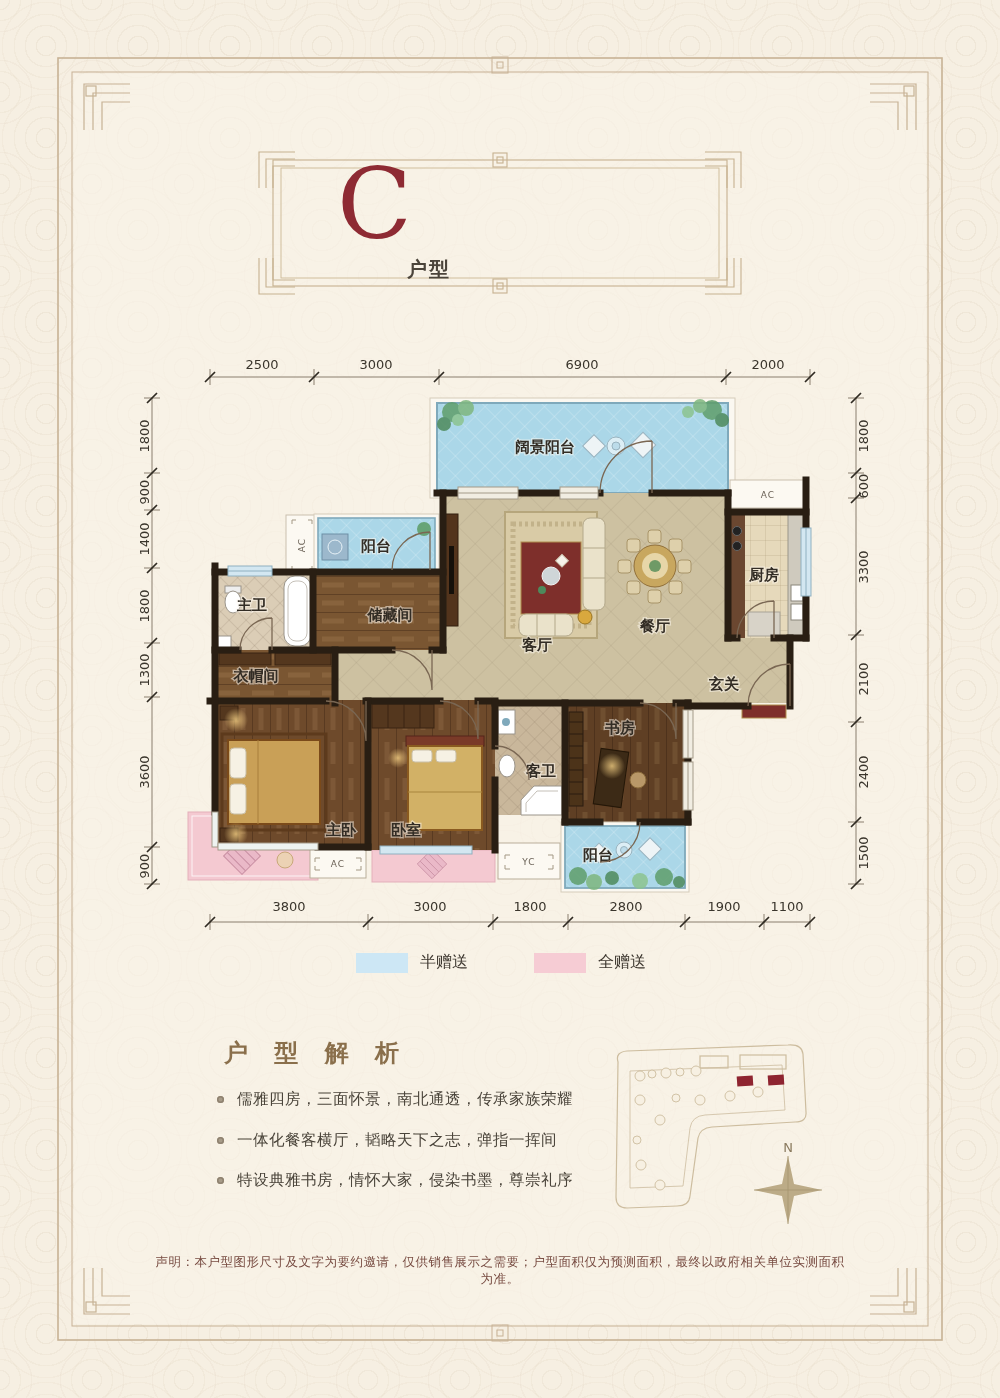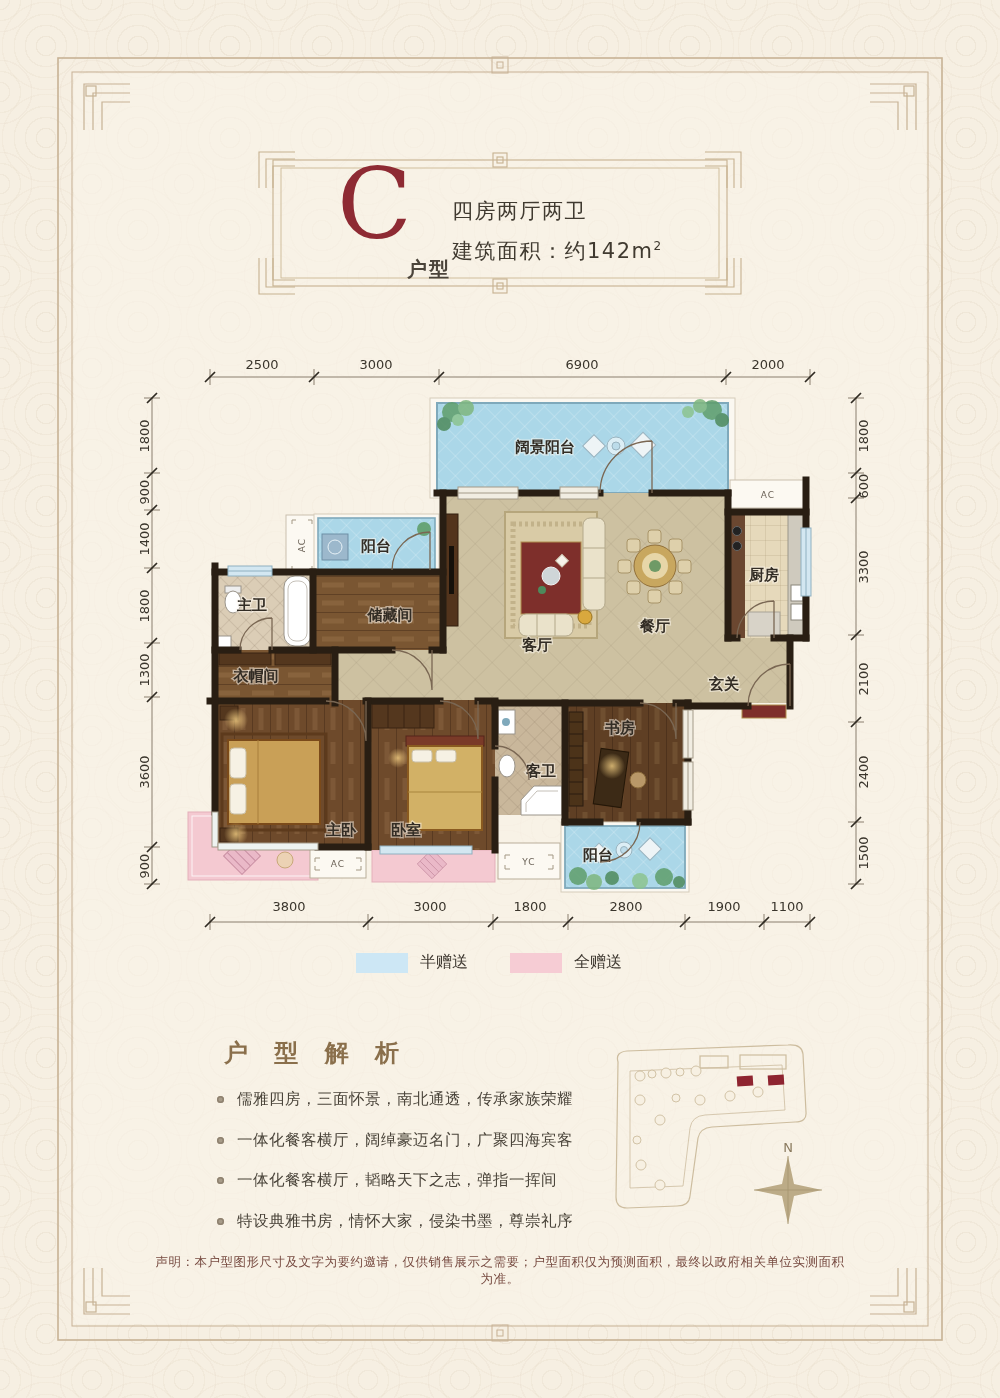--- a/index.html
+++ b/index.html
@@ -21,21 +21,21 @@
   .inner-mute{position:absolute;left:74px;top:74px;width:852px;height:1250px;background:rgba(249,243,232,.66);}
   .abs{position:absolute;}
   
   .title-block{position:absolute;left:255px;top:148px;width:490px;height:150px;}
   .title-letter{position:absolute;left:82px;top:6px;font-family:"DejaVu Serif","Liberation Serif",serif;
     font-size:98px;line-height:100px;color:#8e2a33;}
   .title-letter-suffix{position:absolute;left:152px;top:100px;font-size:20px;font-weight:700;color:#4b443a;letter-spacing:2px;margin-top:8px;}
   .title-info{position:absolute;left:197px;top:46px;font-size:21px;line-height:35px;color:#403a30;letter-spacing:1.5px;}
   .title-info sup{font-size:12px;}
   
-  .legend{position:absolute;left:356px;top:952px;display:flex;gap:42px;}
+  .legend{position:absolute;left:356px;top:952px;display:flex;gap:66px;}
   .legend-item{display:flex;align-items:center;gap:12px;font-size:16px;color:#3c362e;}
   .sw{width:52px;height:20px;}
   .sw-blue{background:#cde7f5;}
   .sw-pink{background:#f6ccd4;}
   
   .analysis{position:absolute;left:215px;top:1028px;width:420px;}
   .analysis h3{margin:9px;font-family:"DejaVu Serif","Liberation Serif",serif;font-size:24px;font-weight:600;
     color:#8a6f4b;letter-spacing:9px;}
   .analysis ul{list-style:none;margin:16px 0 0 0;padding:0;}
   .analysis li{position:relative;padding-left:22px;font-size:15.5px;line-height:28.5px;color:#4a443a;letter-spacing:.5px;margin-top:12px;}
@@ -106,24 +106,20 @@
             <path d="M0 36V0H36M7 36V7H36M14 36V14H36"></path>
           </g>
         <rect x="238" y="5" width="14" height="14"></rect>
           <rect x="242" y="9" width="6" height="6"></rect>
         <rect x="238" y="131" width="14" height="14"></rect>
           <rect x="242" y="135" width="6" height="6"></rect>
       </g>
     </svg>
     <div class="title-letter">C</div>
     <div class="title-letter-suffix">户型</div>
-    <div class="title-info">
-      <div>四房两厅两卫</div>
-      <div><span>建筑面积：约142m</span><sup>2</sup></div>
-    </div>
   </div>
 
   <svg class="abs" style="left:130px;top:340px" width="760" height="604" viewBox="130 340 760 604">
     <defs>
       <pattern id="pTan" width="24" height="24" patternUnits="userSpaceOnUse" patternTransform="rotate(45)">
         <path d="M0 0H24M0 0V24" stroke="#a5977a" stroke-width="0.8" opacity="0.55" fill="none"></path>
       </pattern>
       <pattern id="pBlue" width="14" height="14" patternUnits="userSpaceOnUse" patternTransform="rotate(45)">
         <path d="M0 0H14M0 0V14" stroke="rgba(255,255,255,.45)" stroke-width="0.8" fill="none"></path>
       </pattern>
@@ -477,21 +473,20 @@
     <div class="legend-item">
       <span class="sw sw-pink"></span>
       <span>全赠送</span>
     </div>
   </div>
 
   <div class="analysis">
     <h3>户 型 解 析</h3>
     <ul>
       <li><span>儒雅四房，三面怀景，南北通透，传承家族荣耀</span></li>
-      <li><span>一体化餐客横厅，阔绰豪迈名门，广聚四海宾客</span></li>
       <li><span>一体化餐客横厅，韬略天下之志，弹指一挥间</span></li>
       <li><span>特设典雅书房，情怀大家，侵染书墨，尊崇礼序</span></li>
     </ul>
   </div>
 
   <svg class="abs" style="left:595px;top:1032px" width="270" height="200" viewBox="595 1032 270 200">
     <g fill="none" stroke="#cdbd9f" stroke-width="1.2">
       <path d="M618 1062Q615 1052 627 1051L788 1045Q802 1044 803 1054L806 1112Q807 1122 795 1122L712 1127Q700 1128 698 1138L690 1196Q689 1206 677 1206L627 1208Q616 1208 616 1197Z"></path>
       <path d="M630 1071L782 1065L785 1110L705 1115Q692 1116 690 1128L683 1186L630 1188Z" stroke-width="0.8"></path>
       <rect x="700" y="1056" width="28" height="12"></rect>

